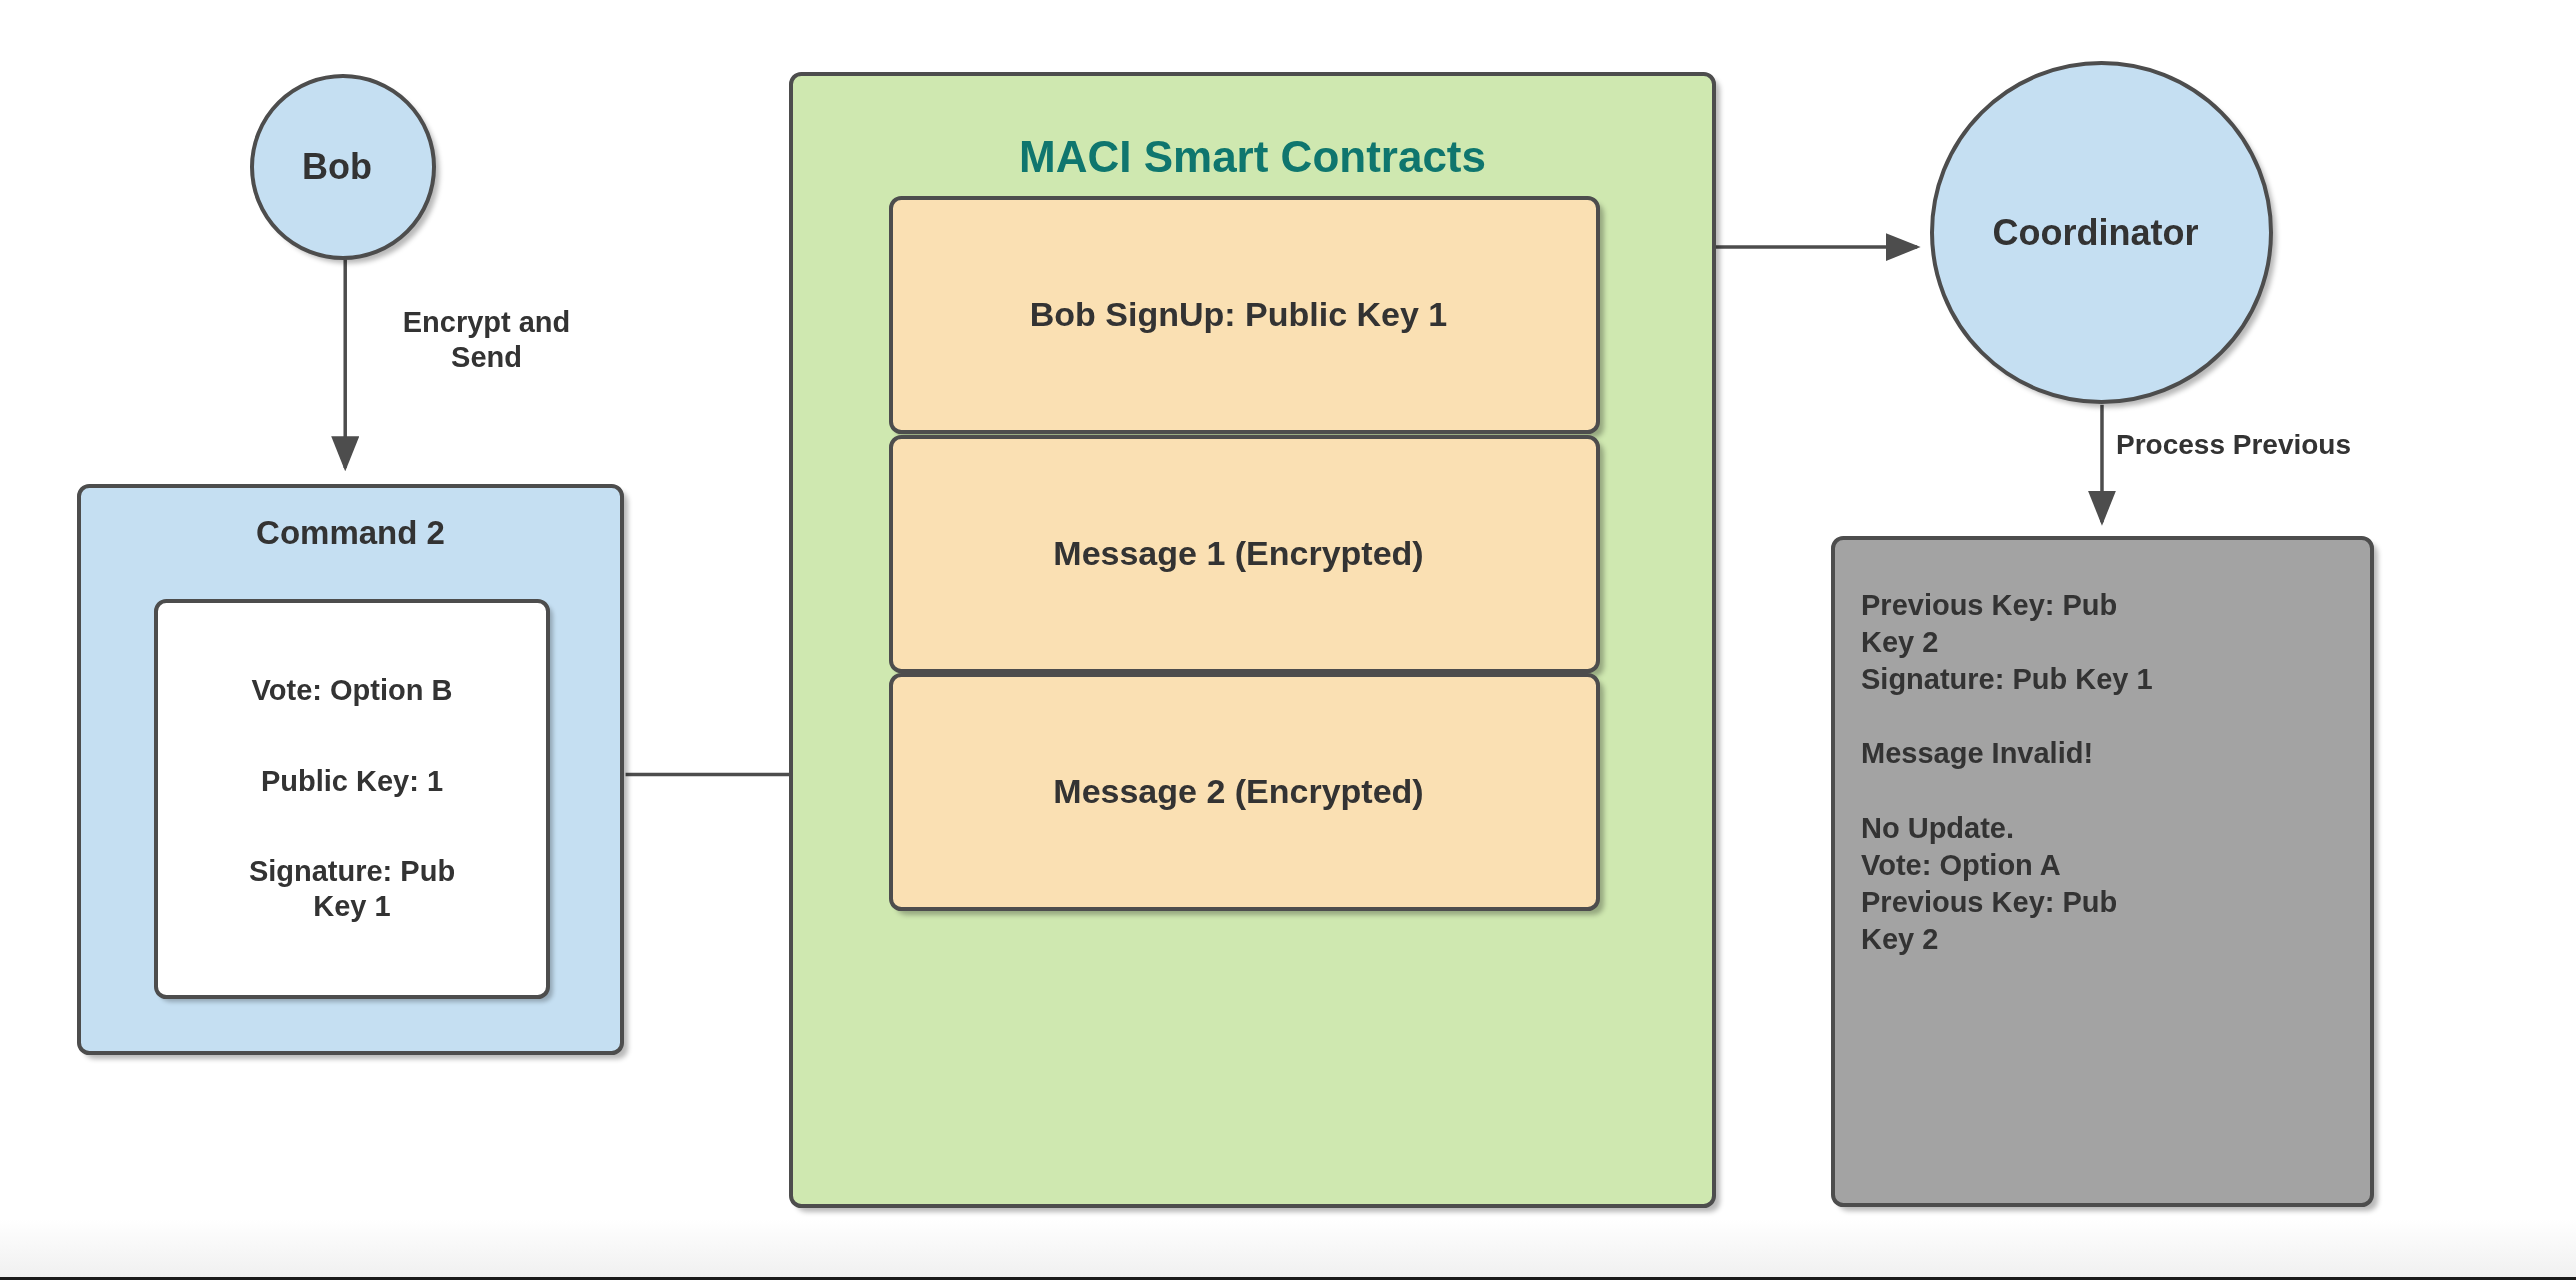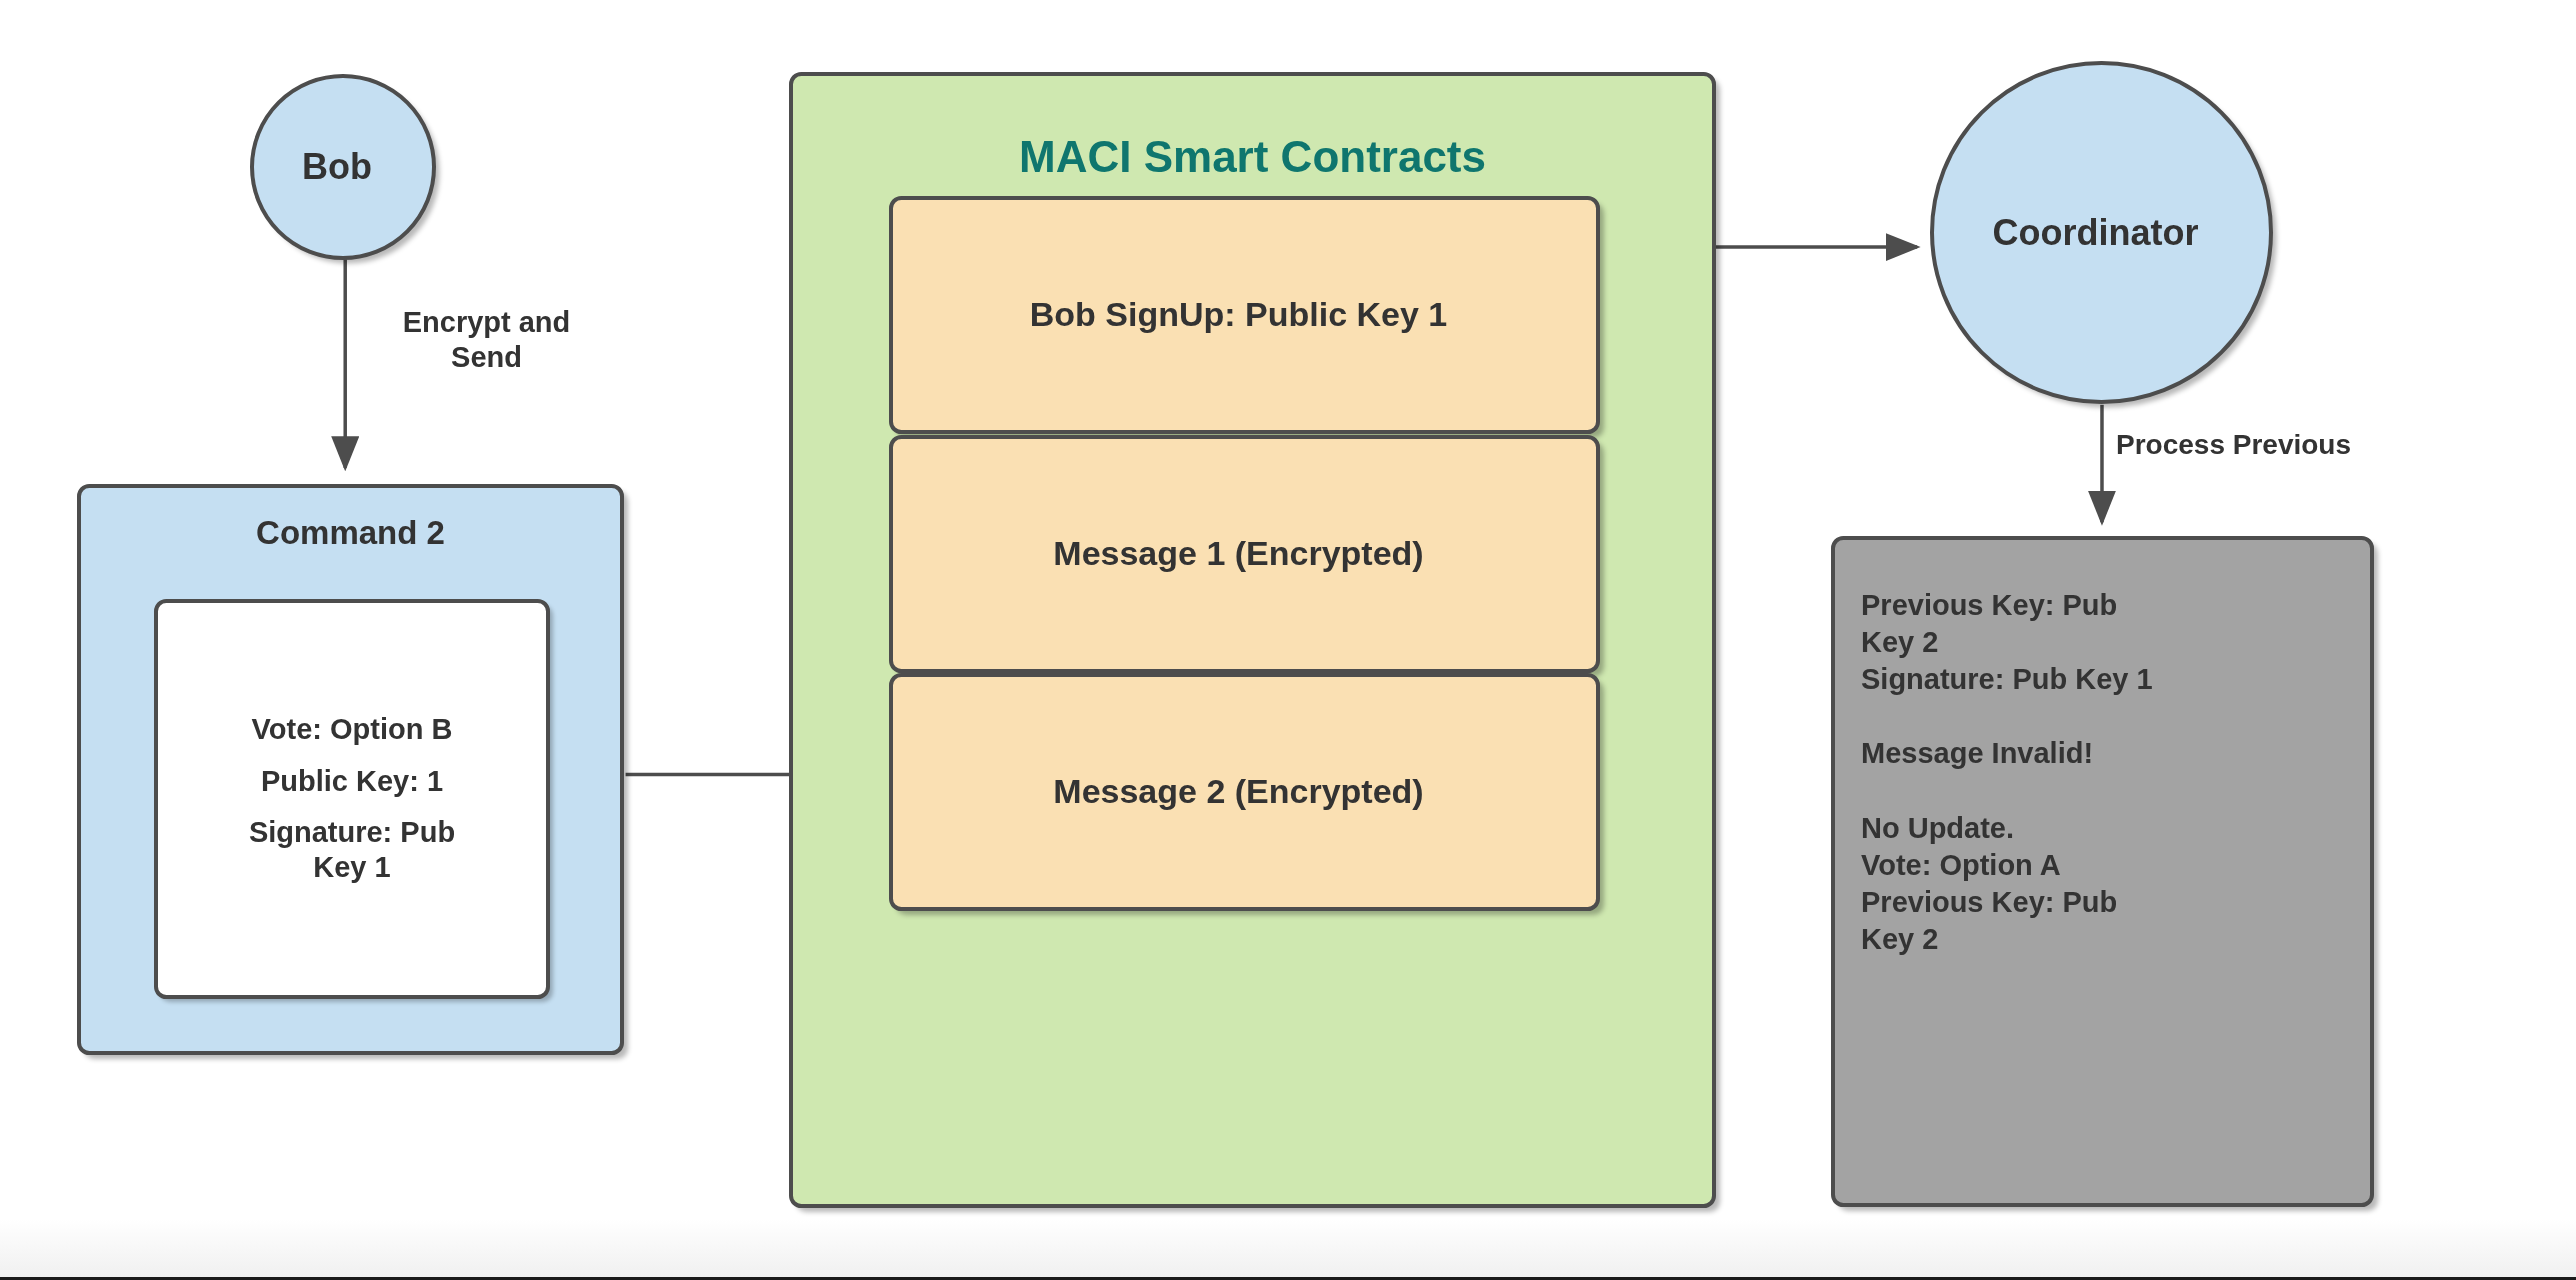--- a/index.html
+++ b/index.html
@@ -93,21 +93,21 @@
     width: 396px; height: 400px;
     box-shadow: 4.4px 4.4px 4.4px -1.8px rgba(0,0,0,0.25);
   }
   #command2-inner .inner-text {
     position: absolute;
     left: 19px; right: 19px; top: 0; bottom: 0;
     display: flex;
     flex-direction: column;
     align-items: center;
     justify-content: center;
-    gap: 16px;
+    gap: 55px;
     text-align: center;
     font-size: 29px;
     font-weight: bold;
     line-height: 1.22;
     color: #333333;
     white-space: pre-line;
   }
 
   
   #maci-node {

